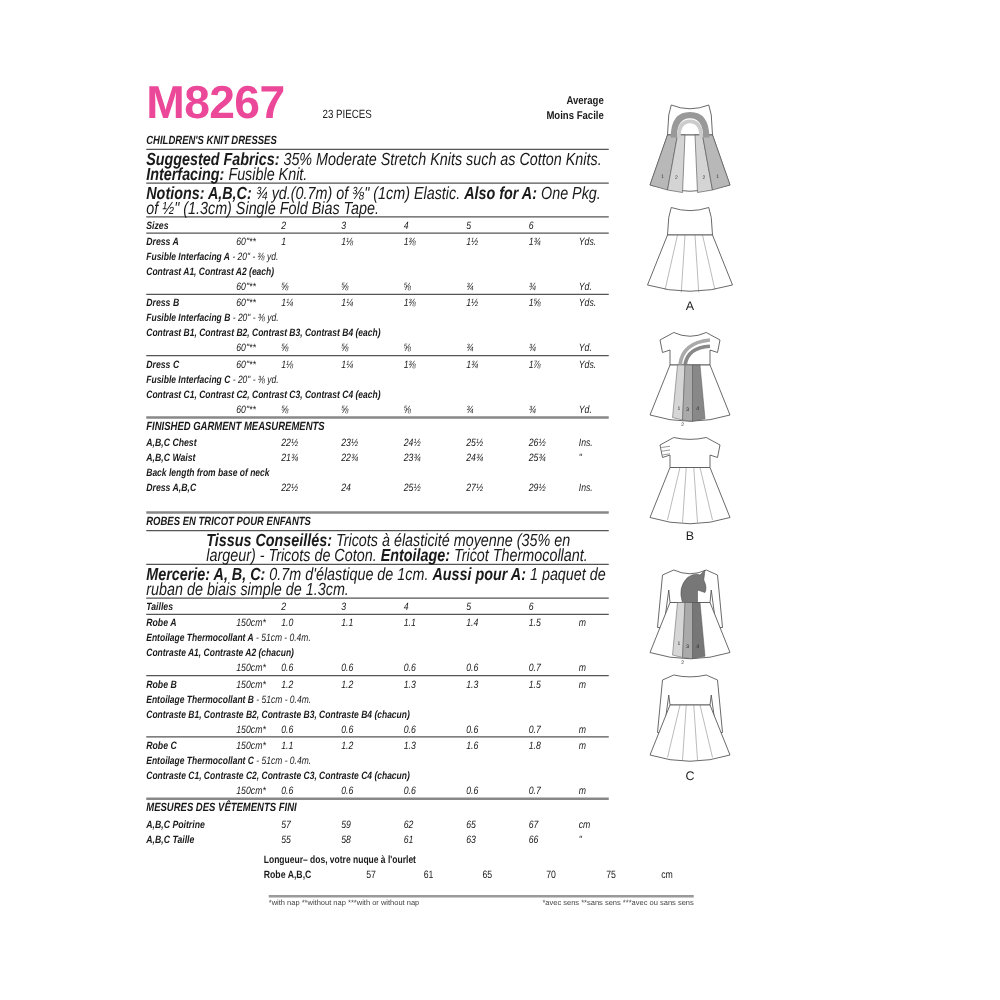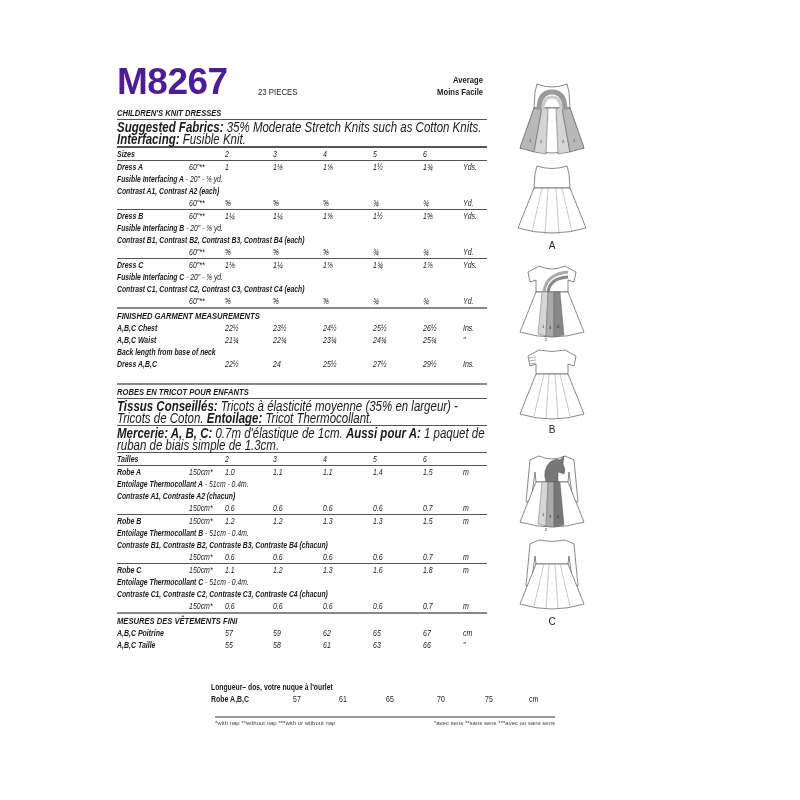--- a/index.html
+++ b/index.html
@@ -2,21 +2,21 @@
 <html><head>
 <meta charset="utf-8">
 <style>
   html, body { margin: 0; padding: 0; background: #ffffff; }
   body { width: 800px; height: 800px; position: relative; overflow: hidden;
          font-family: "Liberation Sans", "DejaVu Sans", sans-serif; color: #1a1a1a; }
   .page { position: absolute; left: 0; top: 0; width: 800px; height: 800px; }
 
   
   .pattern-number { position: absolute; left: 117px; top: 62px; font-size: 37px; font-weight: 700;
-                    letter-spacing: -0.5px; line-height: 40px; color: #4c1d95; }
+                    letter-spacing: -0.5px; line-height: 40px; color: #ec4899; }
   .pieces { position: absolute; left: 258px; top: 86px; font-size: 9.5px; color: #222;
             font-family: "Liberation Sans", sans-serif; transform: scaleX(0.82); transform-origin: left; }
   .difficulty { position: absolute; right: 317px; top: 74px; text-align: right; font-size: 9px;
                 font-weight: 700; line-height: 12px; transform: scaleX(0.85); transform-origin: right; }
 
   
   .content { position: absolute; left: 117px; top: 106px; width: 370px; font-style: italic; }
   .cond { transform: scaleX(0.8); transform-origin: left; white-space: nowrap; }
   .section-title { font-size: 9.5px; font-weight: 700; height: 13px; line-height: 13px; }
   .rule-thin { border-top: 1px solid #555; }
@@ -63,20 +63,25 @@
   <div class="content">
 
     <div class="section-title cond">CHILDREN'S KNIT DRESSES</div>
     <div class="rule-thin"></div>
     <div class="para">
         <span class="wrap">
       <b>Suggested Fabrics:</b><span> 35% Moderate Stretch Knits such as Cotton Knits. </span><b>Interfacing:</b><span> Fusible Knit.</span>
     </span>
       </div>
     <div class="rule-thin"></div>
+    <div class="para" style="height:24px;">
+        <span class="wrap">
+      <b>Notions: A,B,C:</b><span> ¾ yd.(0.7m) of ⅜" (1cm) Elastic. </span><b>Also for A:</b><span> One Pkg. of ½" (1.3cm) Single Fold Bias Tape.</span>
+    </span>
+      </div>
     <div class="rule-thin"></div>
 
     <div class="row">
       <span class="c lbl">Sizes</span>
       <span class="c s0">2</span>
       <span class="c s1">3</span>
       <span class="c s2">4</span>
       <span class="c s3">5</span>
       <span class="c s4">6</span>
     </div>
@@ -179,21 +184,21 @@
       <span class="c s3">27½</span>
       <span class="c s4">29½</span>
       <span class="c u">Ins.</span>
     </div>
 
     <div style="height:13px;"></div>
     <div class="rule-thick"></div>
 
     <div class="section-title cond">ROBES EN TRICOT POUR ENFANTS</div>
     <div class="rule-thin"></div>
-    <div class="para" style="height:24px;">
+    <div class="para" style="height:24px;margin-left:48px;">
         <span class="wrap">
       <b>Tissus Conseillés:</b><span> Tricots à élasticité moyenne (35% en largeur) - Tricots de Coton. </span><b>Entoilage:</b><span> Tricot Thermocollant.</span>
     </span>
       </div>
     <div class="rule-thin"></div>
     <div class="para">
         <span class="wrap">
       <b>Mercerie: A, B, C:</b><span> 0.7m d'élastique de 1cm. </span><b>Aussi pour A:</b><span> 1 paquet de ruban de biais simple de 1.3cm.</span>
     </span>
       </div>

